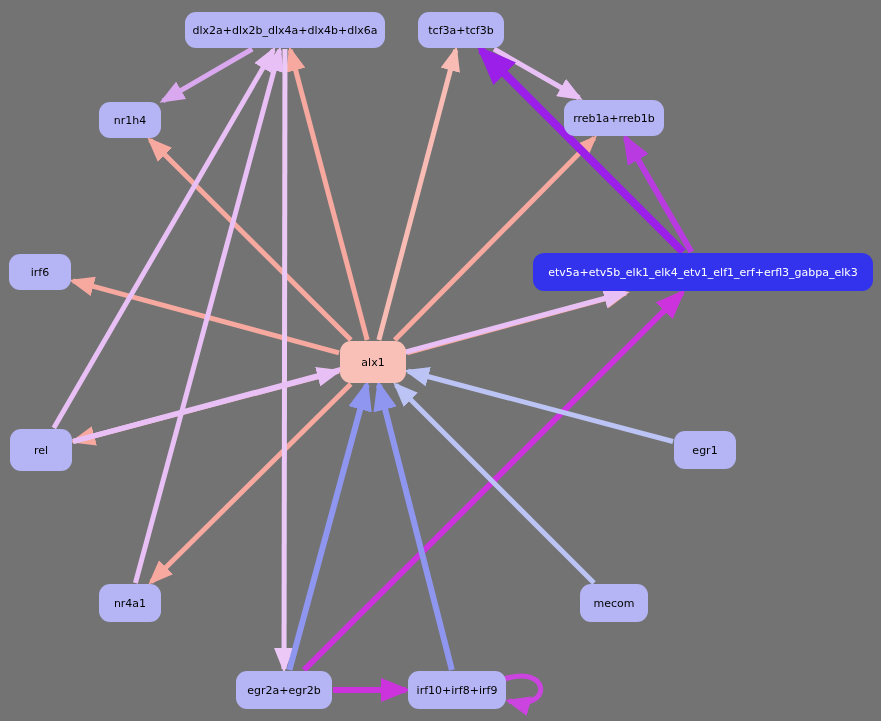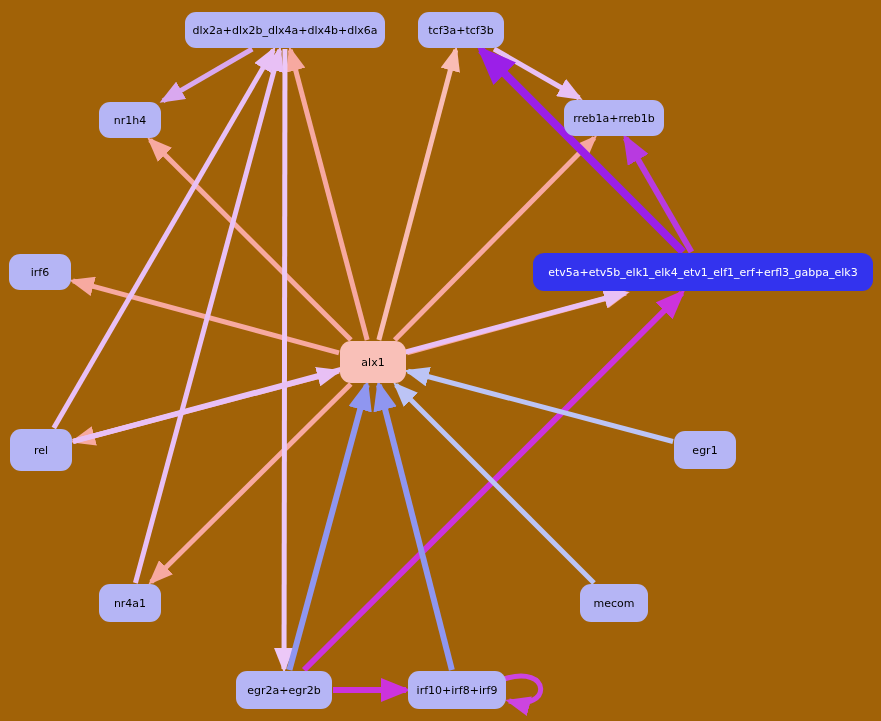--- a/index.html
+++ b/index.html
@@ -10,21 +10,21 @@
   body {
     width: 881px;
     height: 721px;
     font-family: "DejaVu Sans", sans-serif;
     overflow: hidden;
   }
   #graph-root {
     position: relative;
     width: 881px;
     height: 721px;
-    background: #a16207;
+    background: #737373;
   }
   svg#network-canvas {
     position: absolute;
     left: 0;
     top: 0;
     width: 881px;
     height: 721px;
     display: block;
   }
   .node-rect {

